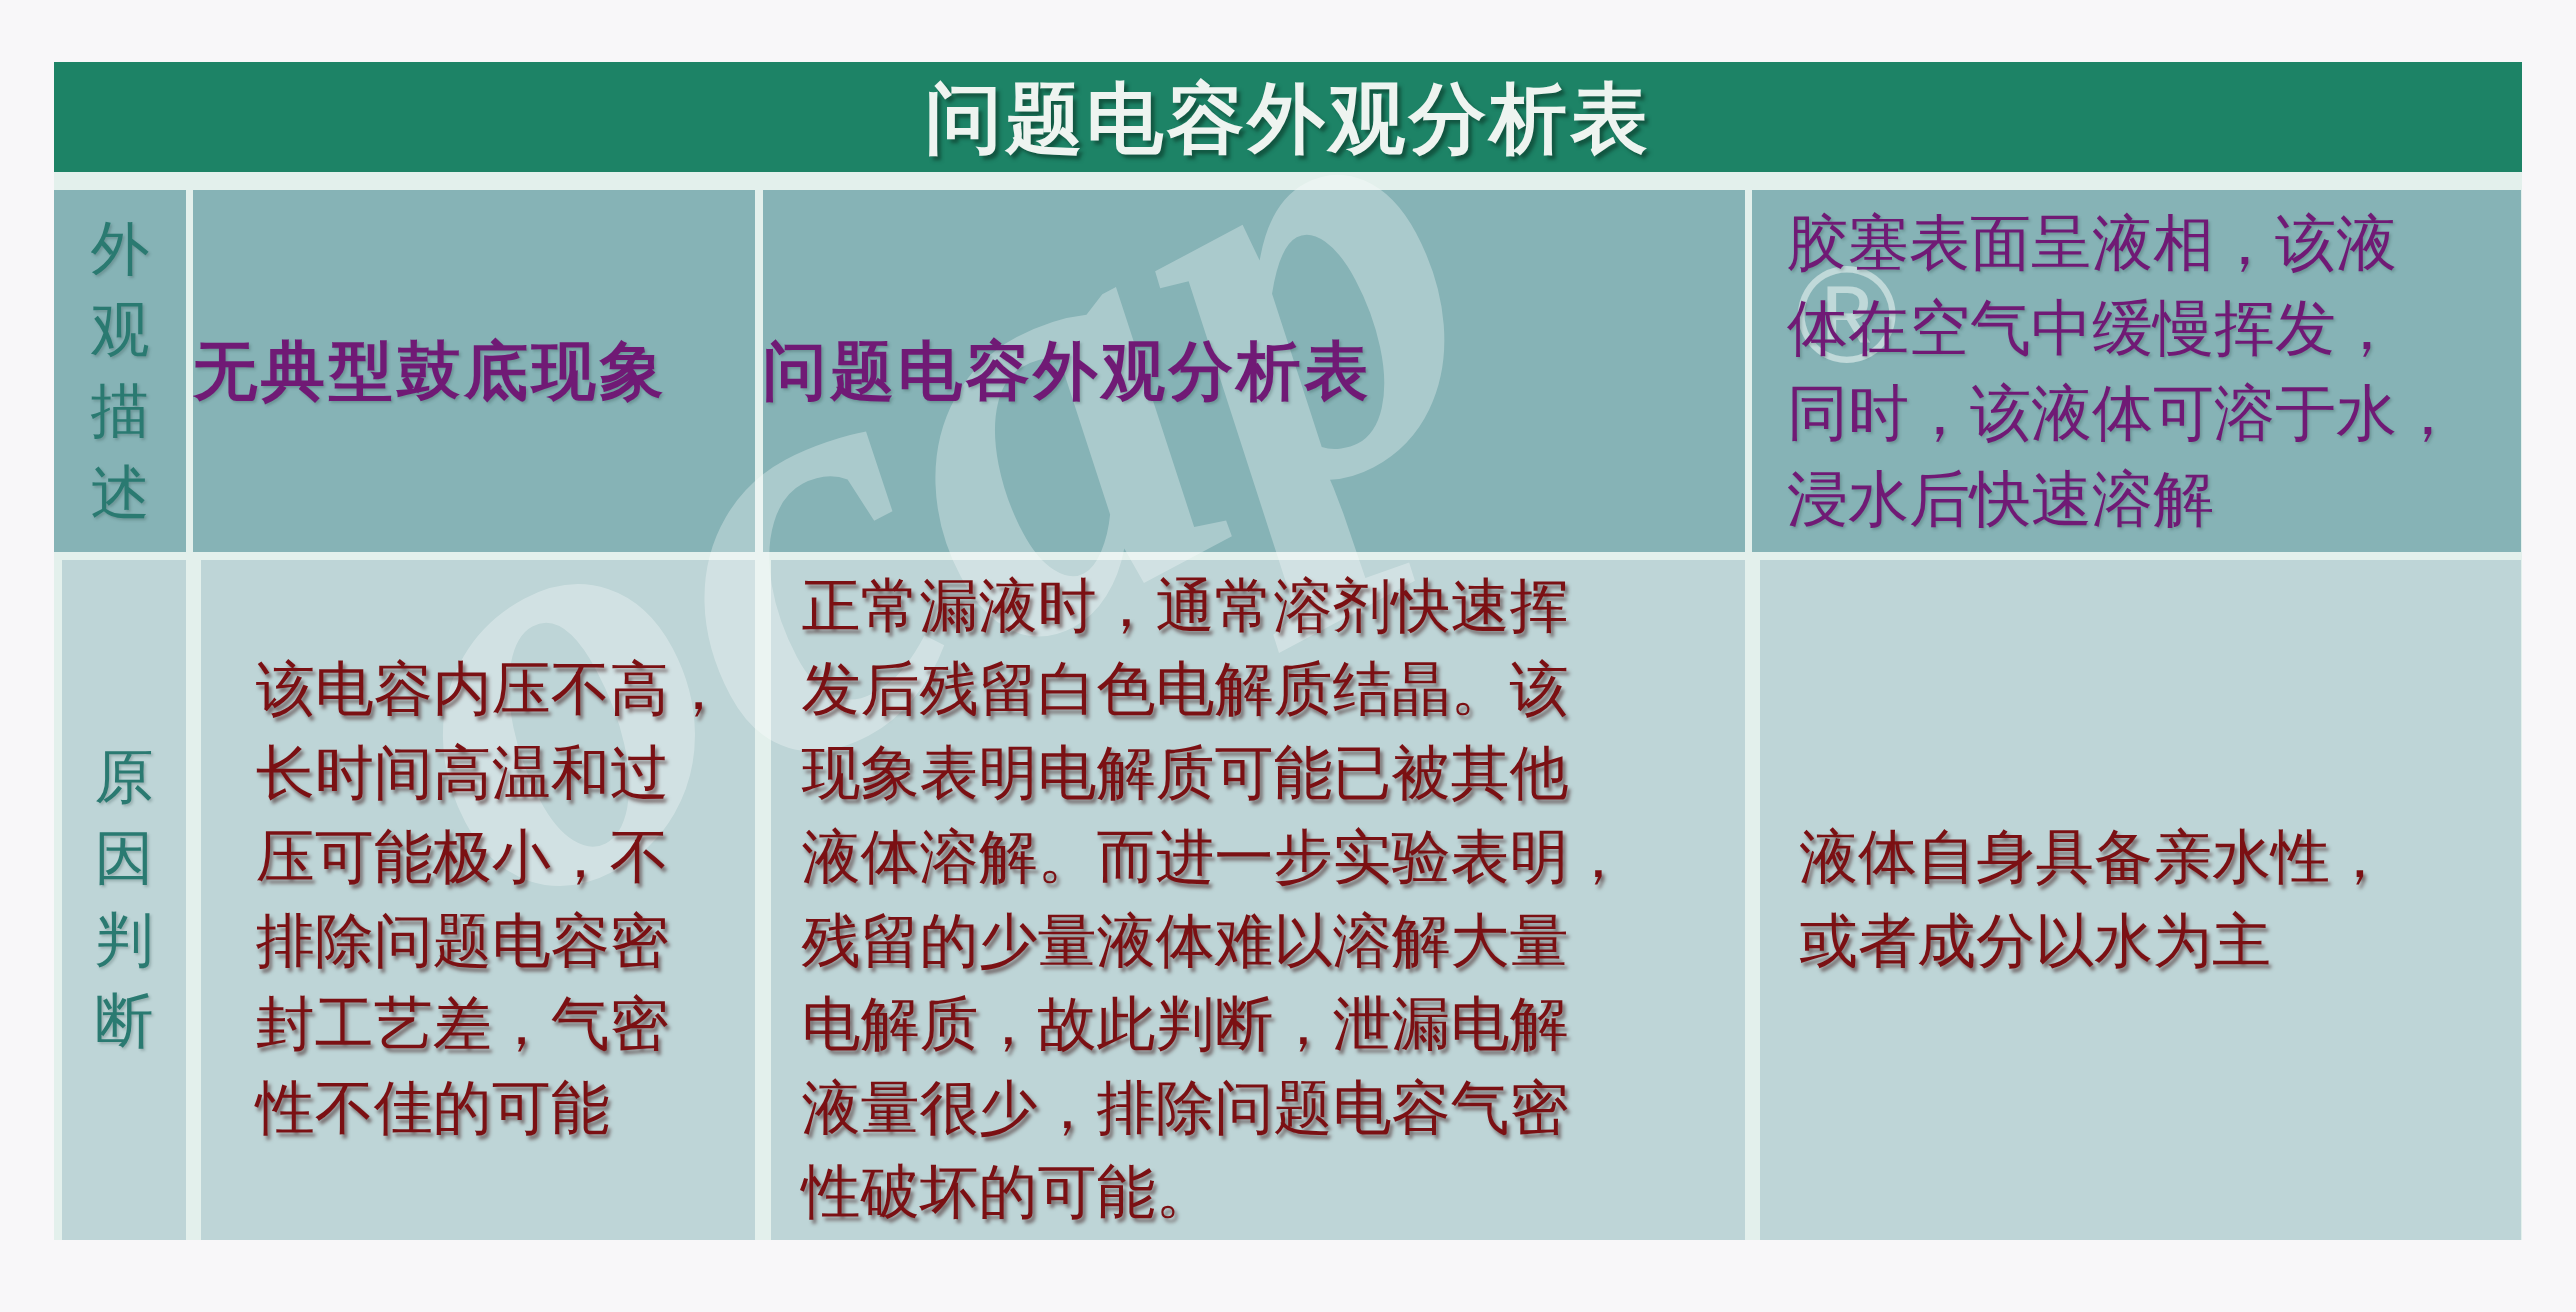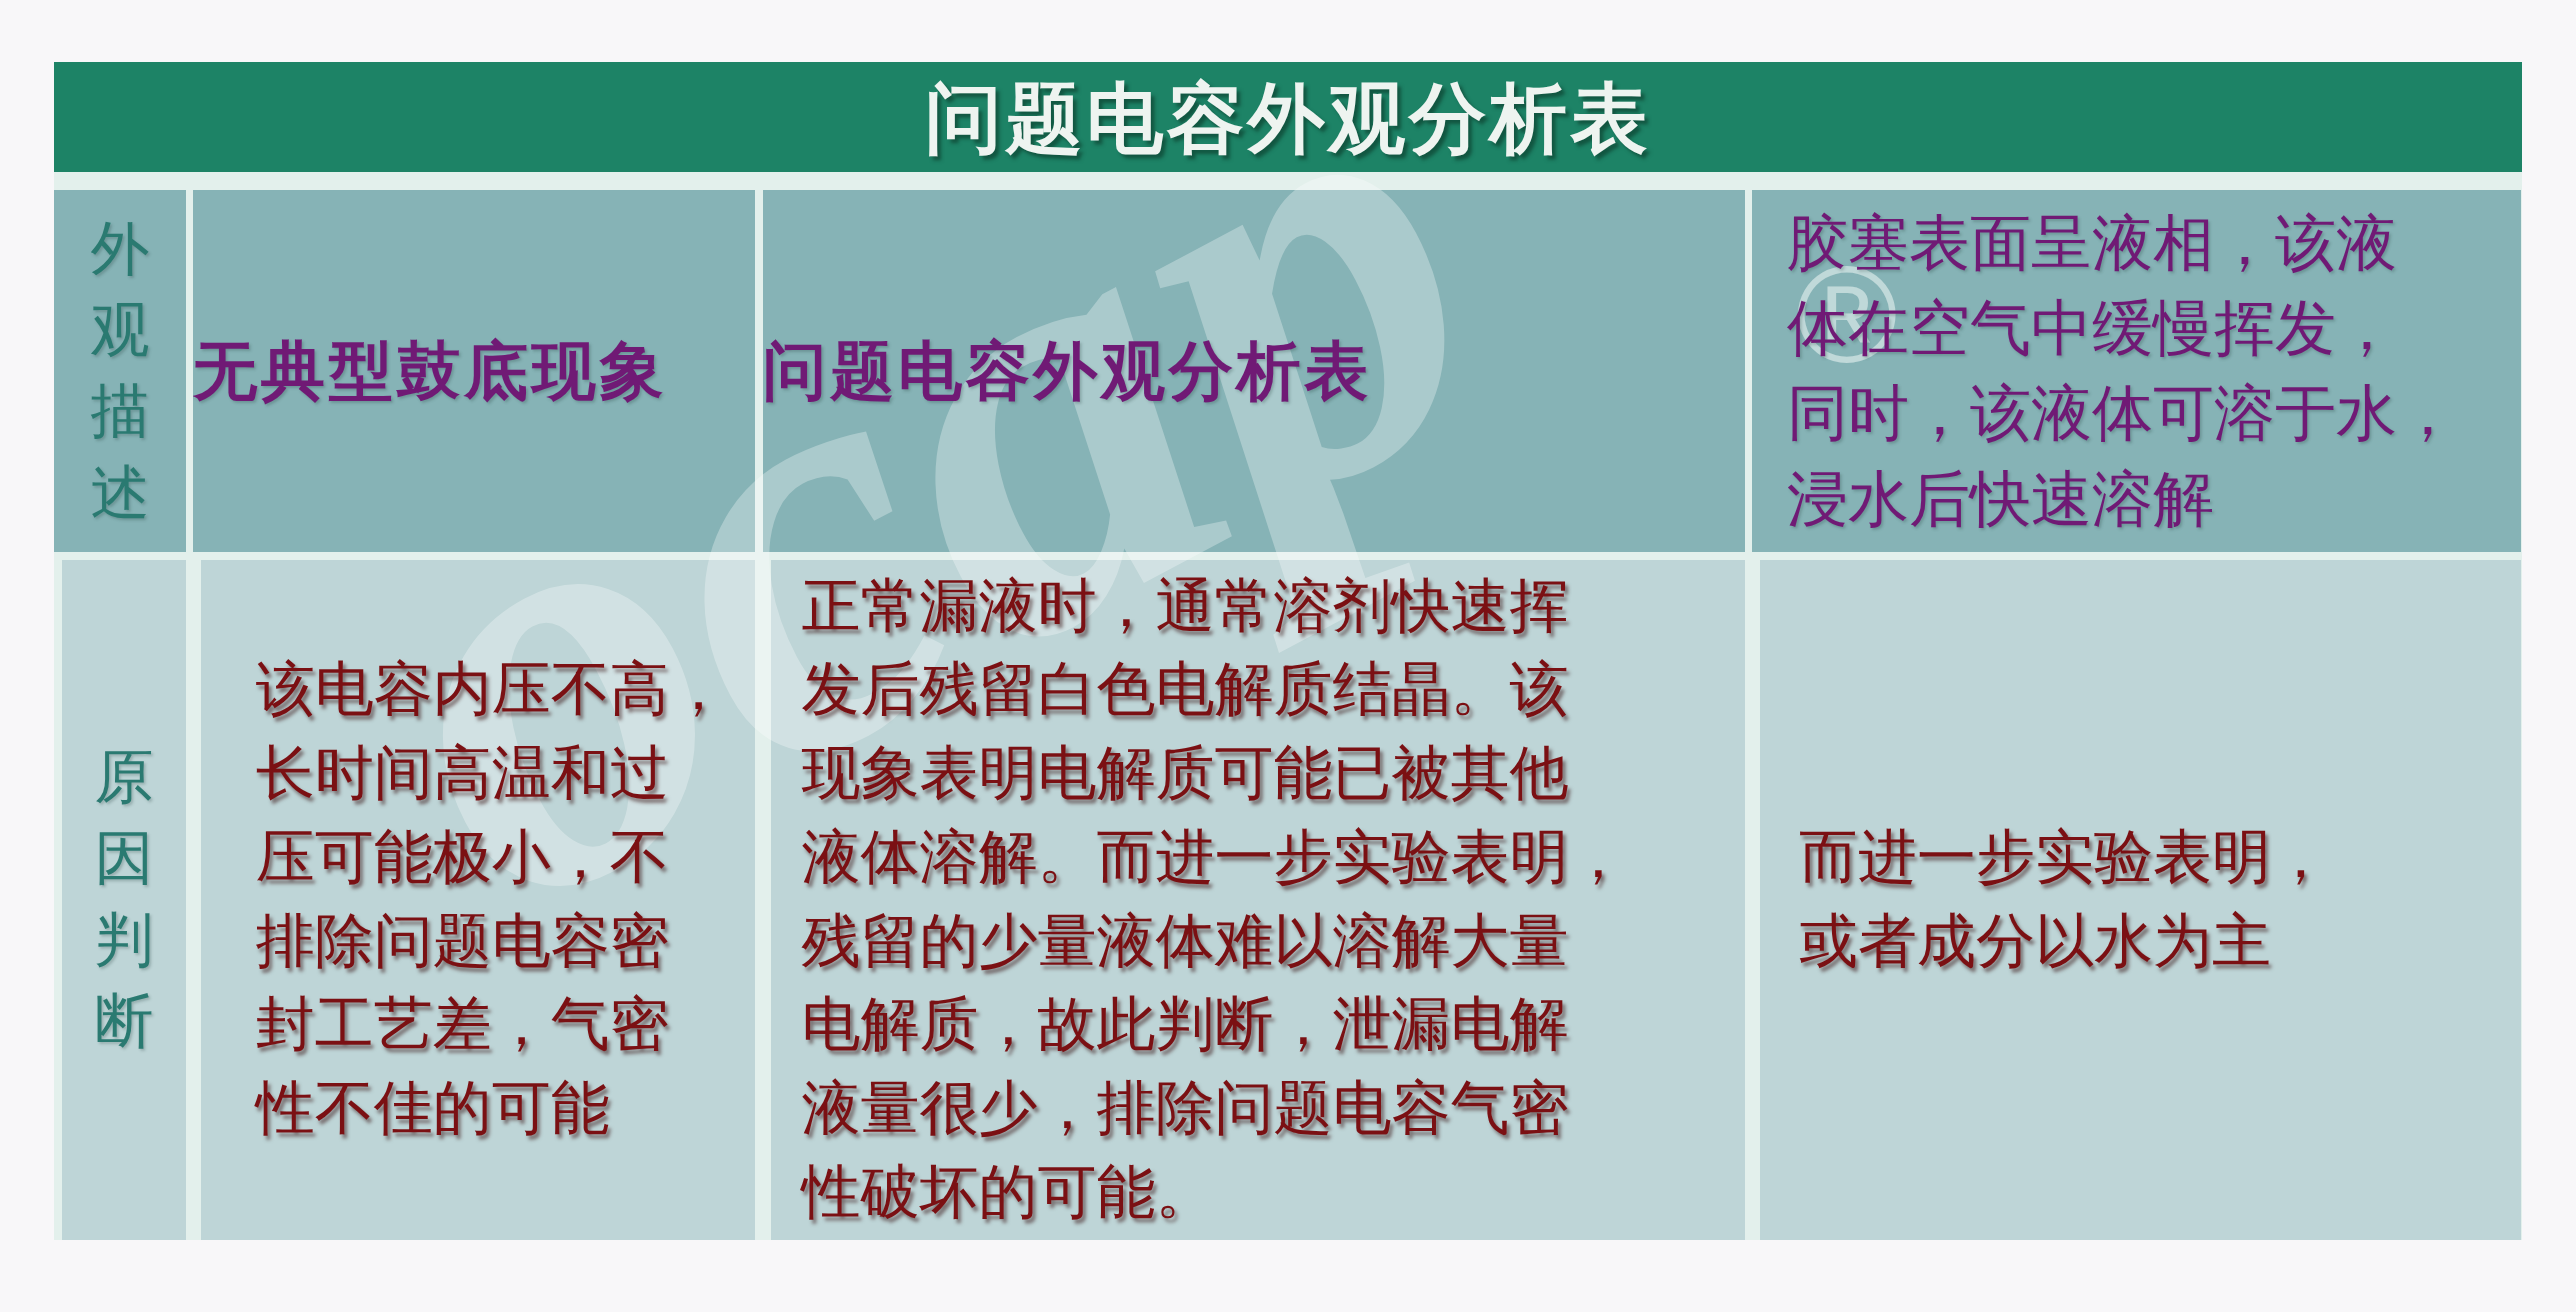--- a/index.html
+++ b/index.html
@@ -137,21 +137,21 @@
       <span class="txt">正常漏液时，通常溶剂快速挥
 发后残留白色电解质结晶。该
 现象表明电解质可能已被其他
 液体溶解。而进一步实验表明，
 残留的少量液体难以溶解大量
 电解质，故此判断，泄漏电解
 液量很少，排除问题电容气密
 性破坏的可能。</span>
     </div>
     <div class="cell bdy red-cell pad-c3">
-      <span class="txt">而进一步实验表明，
+      <span class="txt">液体自身具备亲水性，
 或者成分以水为主</span>
     </div>
 
   </div>
 
   <div class="watermark-layer">
     <div class="watermark-text">ocap</div>
     <div class="watermark-reg">®</div>
   </div>
 

